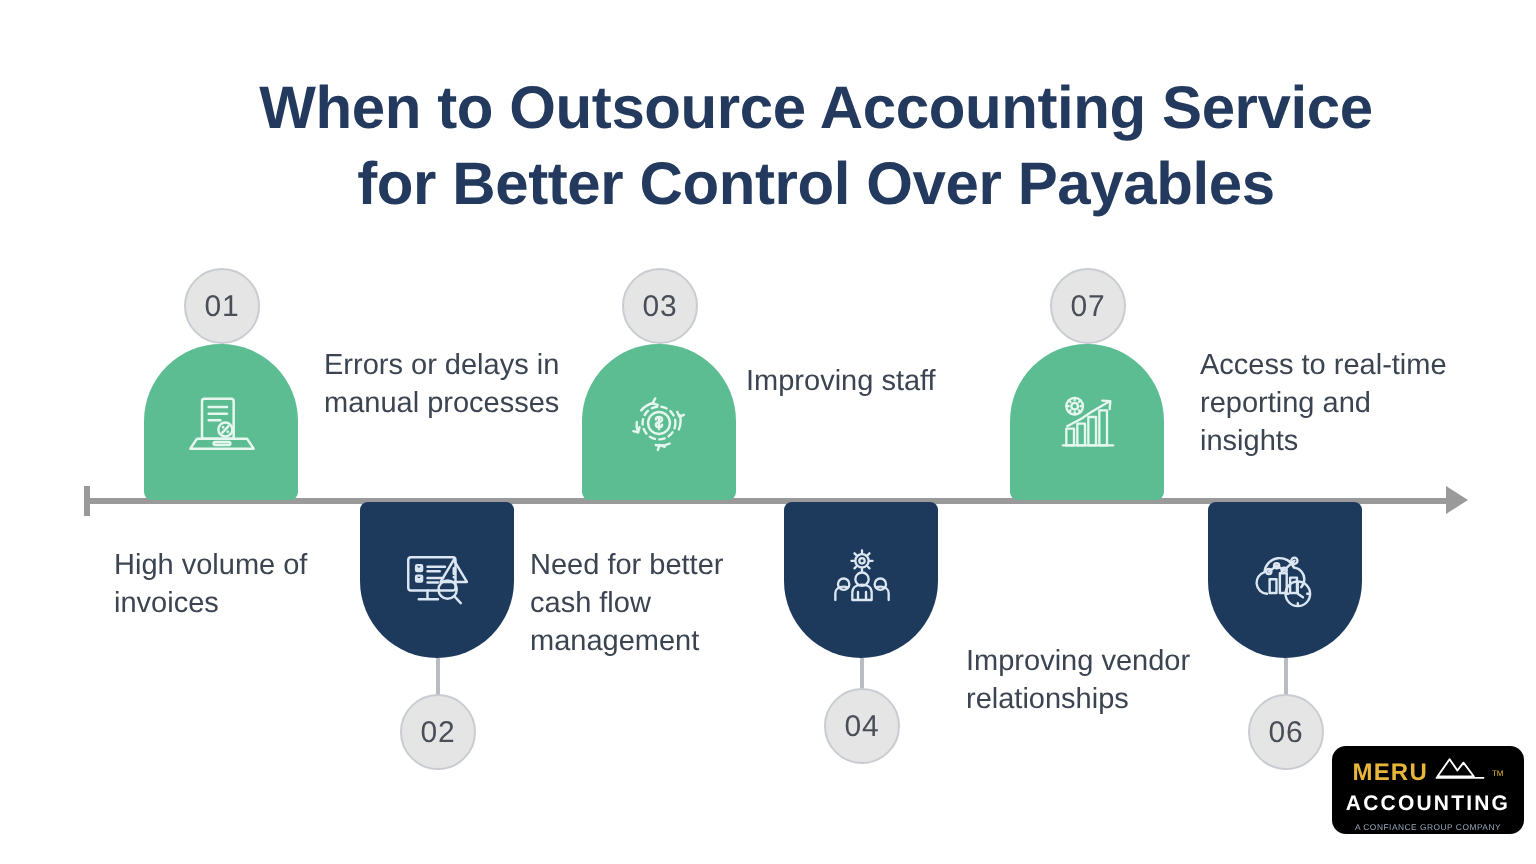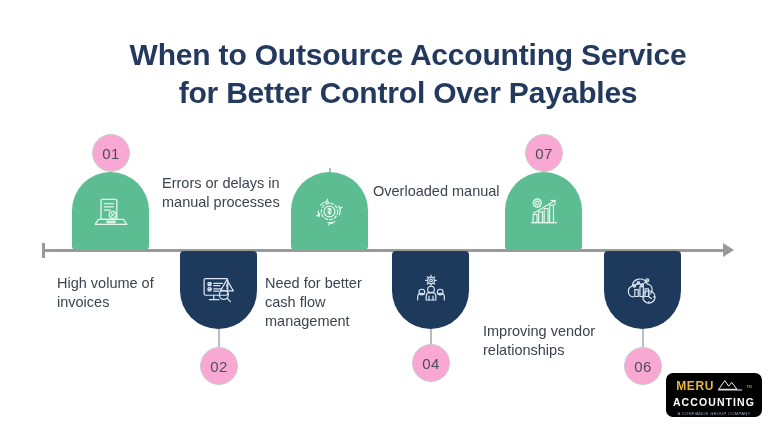--- a/index.html
+++ b/index.html
@@ -70,21 +70,21 @@
   .stem{
     position:absolute;
     width:1.5px;
     background:#b9bcc0;
   }
   .num-circle{
     position:absolute;
     width:36px;height:36px;
     border:1.5px solid #c9ccd1;
     border-radius:50%;
-    background:#f9a8d4;
+    background:#e5e5e5;
     color:#4a4f57;
     font-size:15px;
     display:flex;align-items:center;justify-content:center;
     letter-spacing:0.4px;
   }
 
   
   .step-text{
     position:absolute;
     width:128px;
@@ -170,20 +170,23 @@
       </svg>
     </span>
   </div>
   <div class="stem" style="left:218px;top:329px;height:22px;"></div>
   <div class="num-circle" style="left:200px;top:347px;text-align:right;">
     <span>02</span>
   </div>
   <div class="step-text" style="left:162px;top:174px;">Errors or delays in manual processes</div>
 
   <div class="stem" style="left:329px;top:168px;height:22px;"></div>
+  <div class="num-circle" style="left:311px;top:134px;">
+    <span>03</span>
+  </div>
   <div class="dome up" style="left:291px;">
     <span>
       <svg width="41" height="41" viewBox="0 0 48 48" fill="none" stroke="#e6f7ef" stroke-width="1.4" stroke-linecap="round" stroke-linejoin="round">
         <circle cx="24" cy="24" r="6.4"></circle>
         <path d="M24 20.4v7.2M22.2 21.9c0-.9.8-1.5 1.8-1.5s1.8.6 1.8 1.5-.8 1.3-1.8 1.5-1.8.7-1.8 1.6.8 1.5 1.8 1.5 1.8-.6 1.8-1.5"></path>
         <circle cx="24" cy="24" r="9.6" stroke-dasharray="3.2 2.6"></circle>
         <path d="M13.6 16.6a13 13 0 0 1 7.2-4.3"></path>
         <path d="M21.8 9.6l-1.6 2.9 3.1.9"></path>
         <path d="M36.2 19.4a13 13 0 0 1-.6 8.4"></path>
         <path d="M38.5 19.2l-2.5 1.2-1.3-2.9"></path>
@@ -209,21 +212,21 @@
         <circle cx="35" cy="26.5" r="3.4"></circle>
         <path d="M40 36v-4c0-2.6-2.2-4-5-4-1 0-1.9.2-2.7.5"></path>
         <path d="M21.6 31.2v4.6M26.4 31.2v4.6"></path>
       </svg>
     </span>
   </div>
   <div class="stem" style="left:430px;top:329px;height:22px;"></div>
   <div class="num-circle" style="left:412px;top:344px;">
     <span>04</span>
   </div>
-  <div class="step-text" style="left:373px;top:182px;">Overloaded manual</div>
+  <div class="step-text" style="left:373px;top:182px;">Improving staff</div>
 
   <div class="stem" style="left:543px;top:168px;height:22px;"></div>
   <div class="num-circle" style="left:525px;top:134px;">
     <span>07</span>
   </div>
   <div class="dome up" style="left:505px;">
     <span>
       <svg width="40" height="40" viewBox="0 0 48 48" fill="none" stroke="#e6f7ef" stroke-width="1.4" stroke-linecap="round" stroke-linejoin="round">
         <circle cx="16" cy="14.5" r="5"></circle>
         <circle cx="16" cy="14.5" r="2"></circle>
@@ -255,20 +258,21 @@
         <circle cx="31.5" cy="31.5" r="7.2"></circle>
         <path d="M31.5 27v4.5l3 2"></path>
         <path d="M31.5 24.8v1.2M31.5 37v1.2M38.2 31.5H37M26 31.5h-1.2"></path>
       </svg>
     </span>
   </div>
   <div class="stem" style="left:642px;top:329px;height:22px;"></div>
   <div class="num-circle" style="left:624px;top:347px;">
     <span>06</span>
   </div>
+  <div class="step-text" style="left:600px;top:174px;">Access to real-time reporting and insights</div>
 
   <div class="logo">
     <div class="logo-inner">
       <div class="logo-row">
         <span class="logo-meru">MERU</span>
         <span>
           <svg width="26" height="13" viewBox="0 0 30 15" fill="none" stroke="#ffffff" stroke-width="1.1" stroke-linejoin="round">
             <path d="M2 13L9 3l4.5 6.5L17 5l6 8z"></path>
             <path d="M1 13.8h28"></path>
           </svg>

